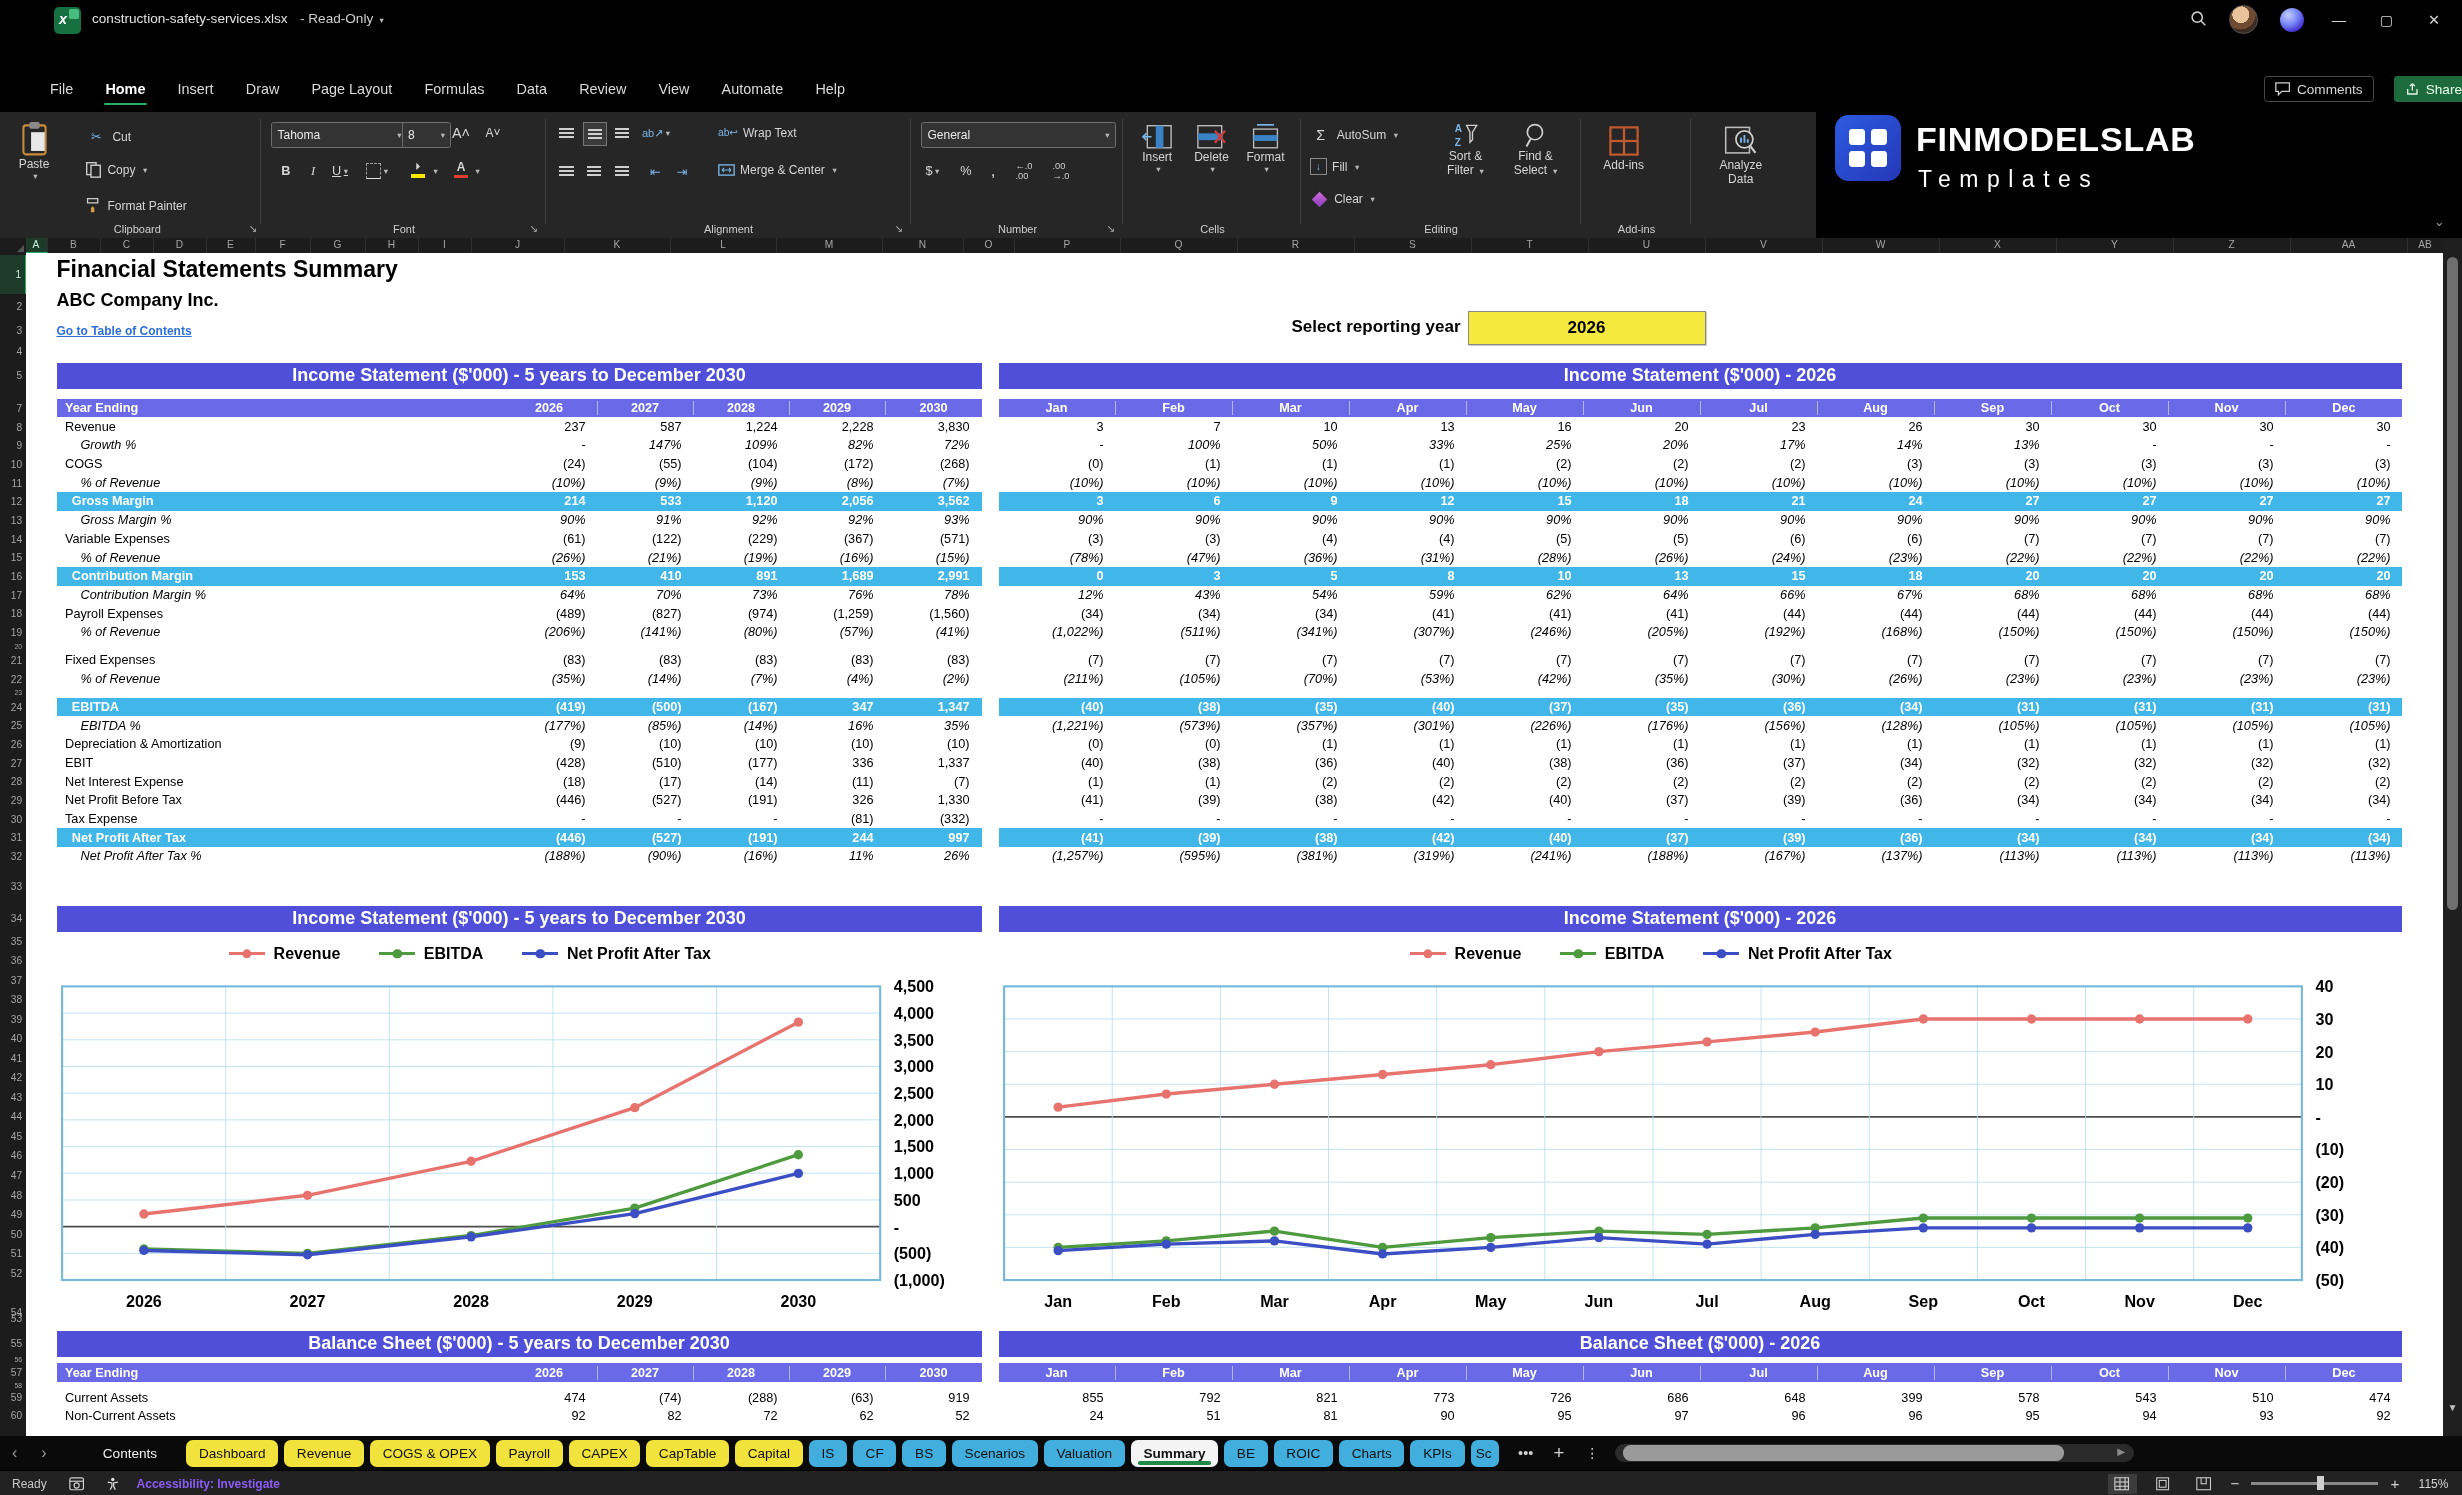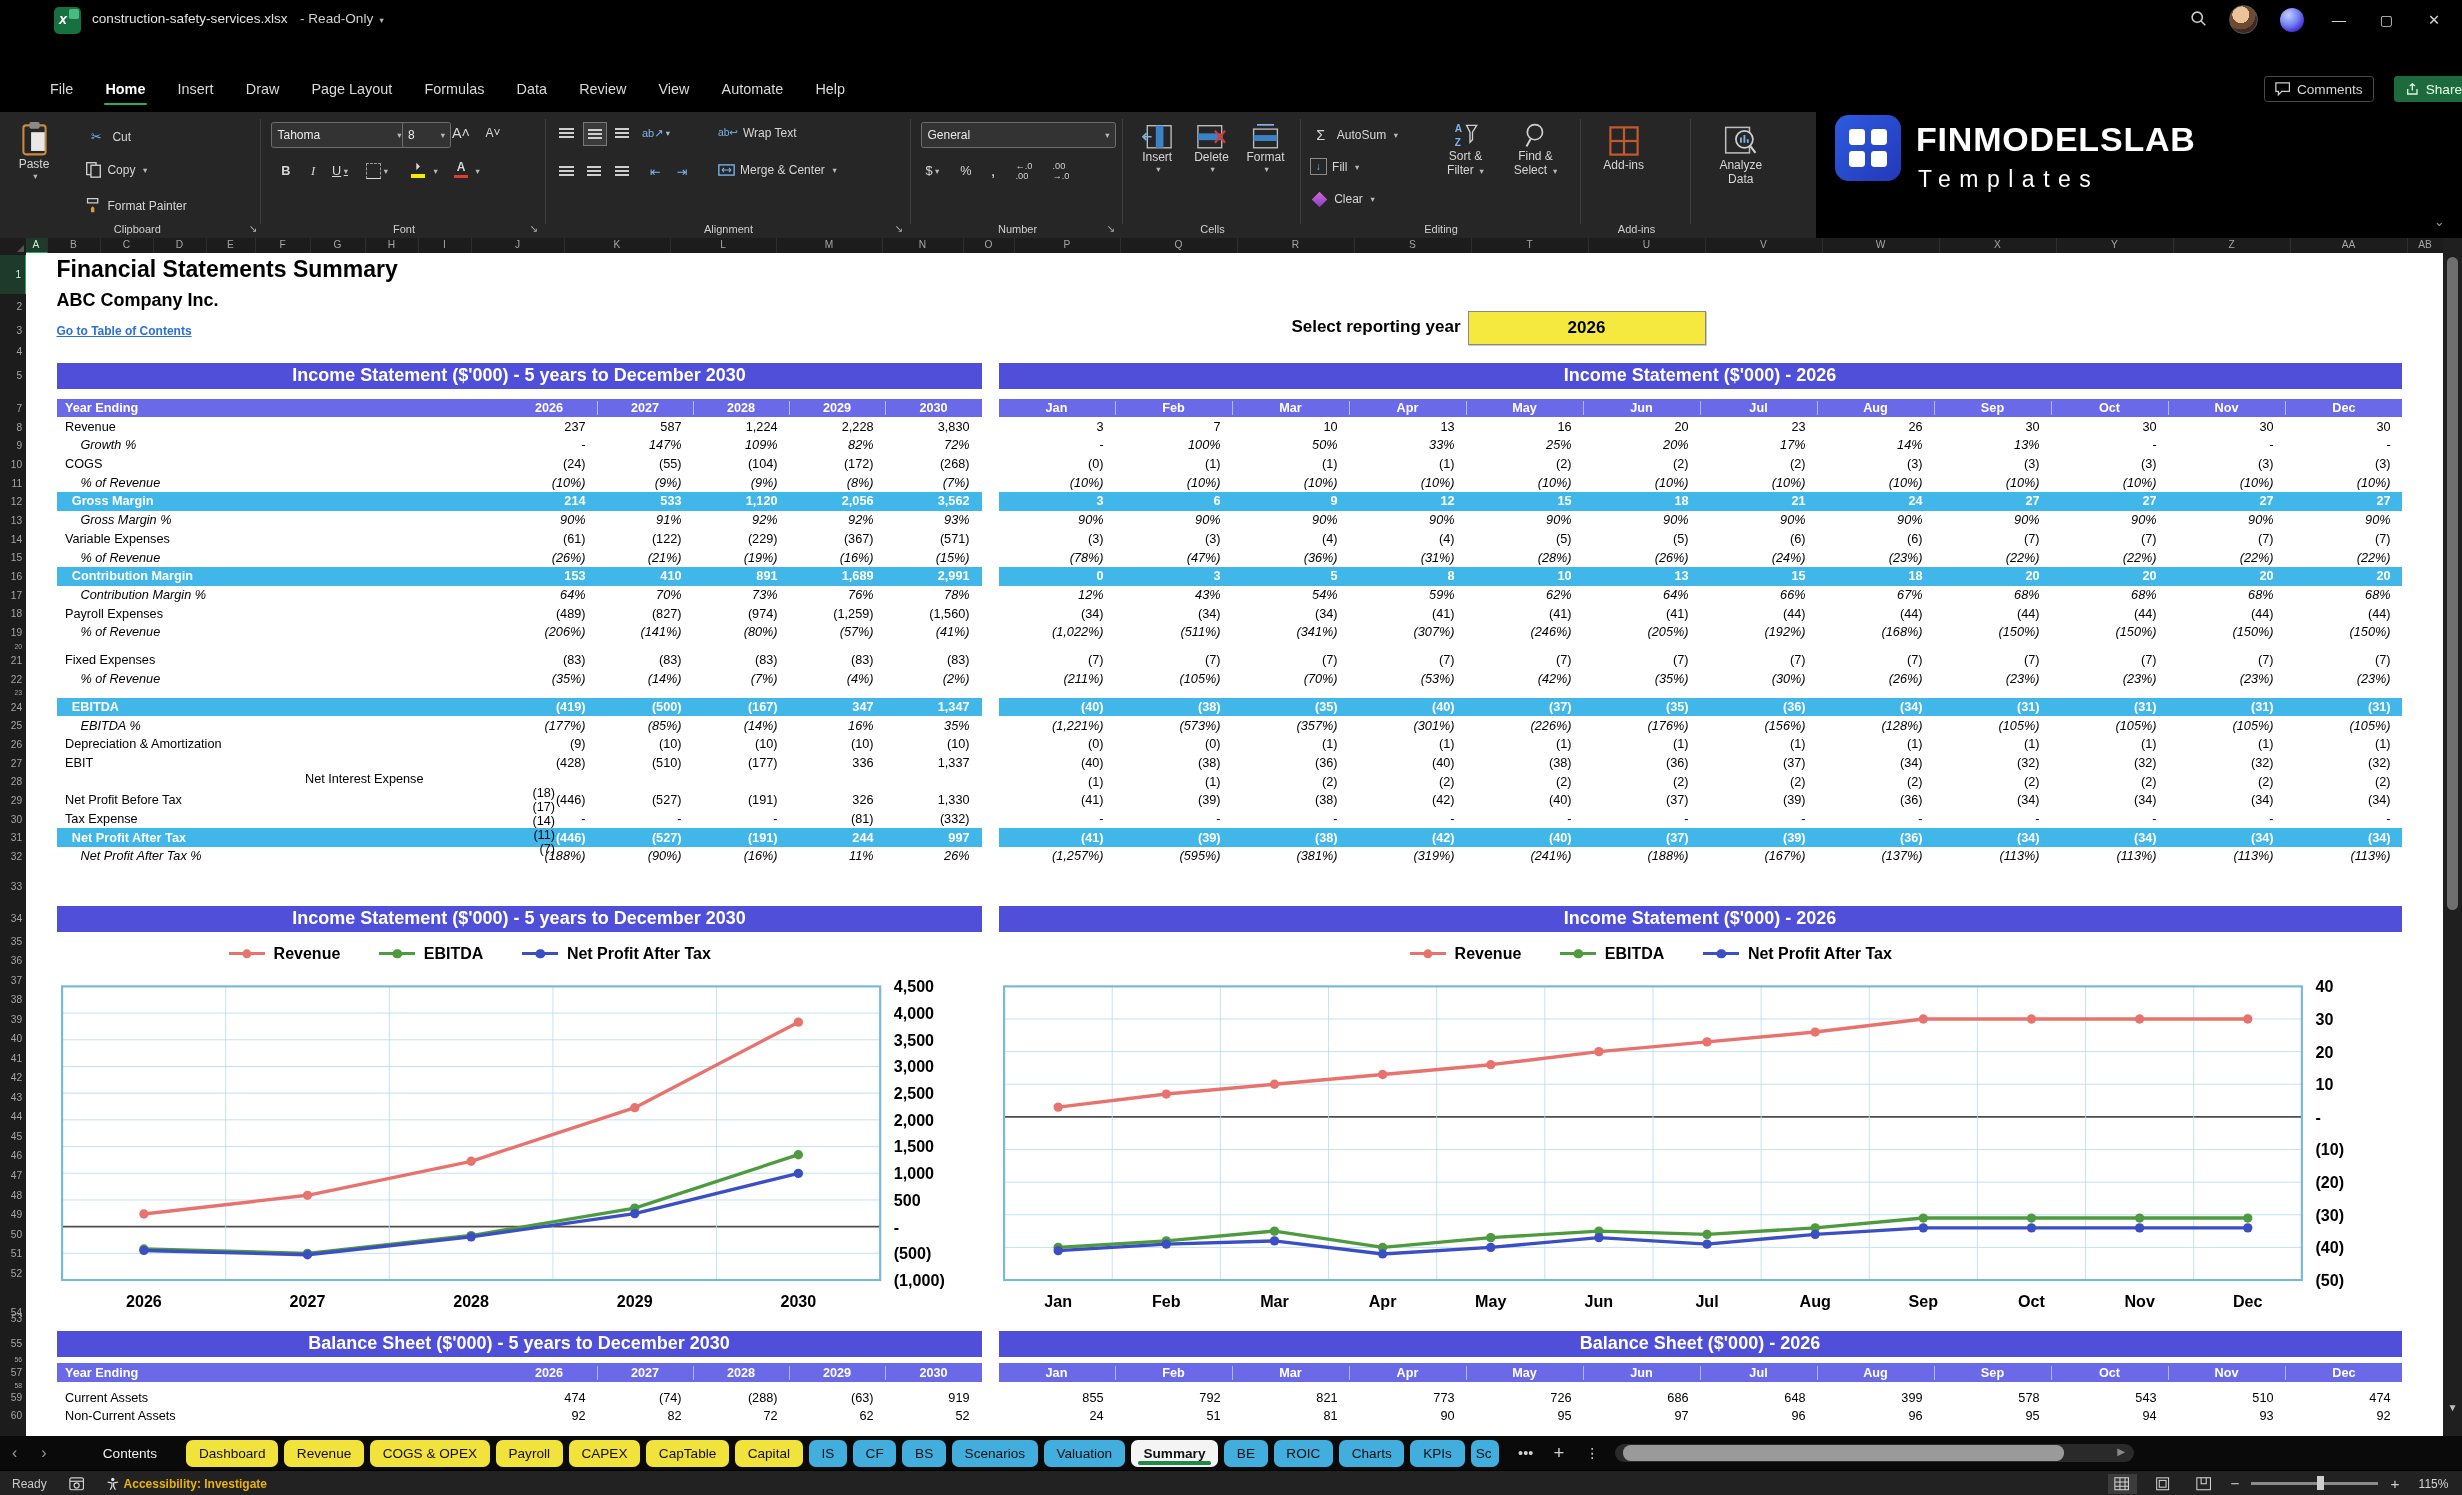--- a/index.html
+++ b/index.html
@@ -103,21 +103,21 @@
   .stab.active{background:#f4f4f4;font-weight:700;}
   .stab.active::after{content:"";position:absolute;left:6.8px;right:6.8px;bottom:1.7px;height:3.4px;background:#1f8a46;border-radius:1.7px;}
   .stab.clip{width:18.7px;padding:0 5.1px;overflow:hidden;margin-right:8.5px;}
   .tab-extra{color:#cfcfcf;font-size:14.4px;margin:0 10.2px;}
   .hscroll{position:relative;width:519px;height:18.7px;background:#2a2a2a;border-radius:9.3px;margin:0 12px 0 5.1px;}
   .hthumb{position:absolute;left:8.5px;top:1.7px;width:441px;height:15.3px;background:#9a9a9a;border-radius:7.6px;}
   .harrow{position:absolute;right:8.5px;top:2.5px;color:#8a8a8a;font-size:10.2px;}
   .statusbar{position:absolute;left:0;top:1470px;width:100%;height:25.5px;background:#222;border-top:0.8px solid #000;display:flex;align-items:center;color:#c9c9c9;font-size:12px;}
   .st-ready{margin-left:12px;}
   .st-ic{margin-left:22px;display:flex;align-items:center;color:#e0e0e0;}
-  .st-acc{margin-left:4px;font-weight:600;color:#eab308;}
+  .st-acc{margin-left:17px;font-weight:600;color:#8b5cf6;}
   .st-right{margin-left:auto;display:flex;align-items:center;gap:12px;margin-right:13.6px;}
   .viewic{width:29px;height:20.4px;display:flex;align-items:center;justify-content:center;}
   .viewic.pressed{background:#3c3c3c;}
   .zoom-track{position:relative;width:127px;height:2.5px;background:#8a8a8a;}
   .zoom-thumb{position:absolute;left:66px;top:-6px;width:6.8px;height:13.6px;background:#cfcfcf;}
   .zplus,.zminus{font-size:15.3px;color:#cfcfcf;}
   .zpct{font-size:12px;color:#d6d6d6;min-width:37px;text-align:right;}
   svg text{font-family:"Liberation Sans","DejaVu Sans",sans-serif;}
 </style>
 </head>
@@ -642,21 +642,21 @@
             <div class="tcell" style="width: 96px; flex: 0 0 auto;">(10)</div>
           </div>
           <div class="trow r-n" style="height: 18.7px;">
             <div class="tlabel" style="width: 445px; flex: 0 0 auto;">EBIT</div>
             <div class="tcell" style="width: 96px; flex: 0 0 auto;">(428)</div>
             <div class="tcell" style="width: 96px; flex: 0 0 auto;">(510)</div>
             <div class="tcell" style="width: 96px; flex: 0 0 auto;">(177)</div>
             <div class="tcell" style="width: 96px; flex: 0 0 auto;">336</div>
             <div class="tcell" style="width: 96px; flex: 0 0 auto;">1,337</div>
           </div>
-          <div class="trow r-n" style="height: 18.7px; flex-direction: column;">
+          <div class="trow r-n" style="height: 18.7px;">
             <div class="tlabel" style="width: 445px; flex: 0 0 auto;">Net Interest Expense</div>
             <div class="tcell" style="width: 96px; flex: 0 0 auto;">(18)</div>
             <div class="tcell" style="width: 96px; flex: 0 0 auto;">(17)</div>
             <div class="tcell" style="width: 96px; flex: 0 0 auto;">(14)</div>
             <div class="tcell" style="width: 96px; flex: 0 0 auto;">(11)</div>
             <div class="tcell" style="width: 96px; flex: 0 0 auto;">(7)</div>
           </div>
           <div class="trow r-n" style="height: 18.7px;">
             <div class="tlabel" style="width: 445px; flex: 0 0 auto;">Net Profit Before Tax</div>
             <div class="tcell" style="width: 96px; flex: 0 0 auto;">(446)</div>

